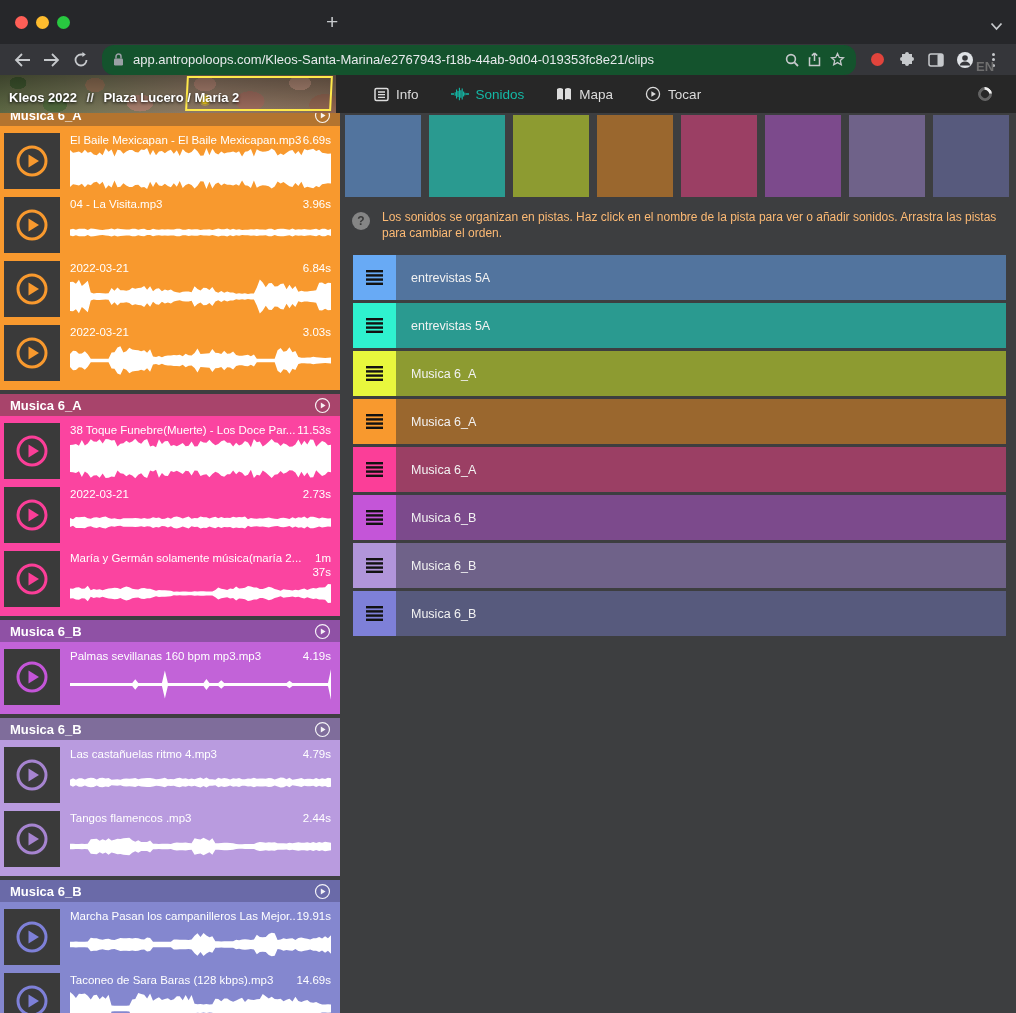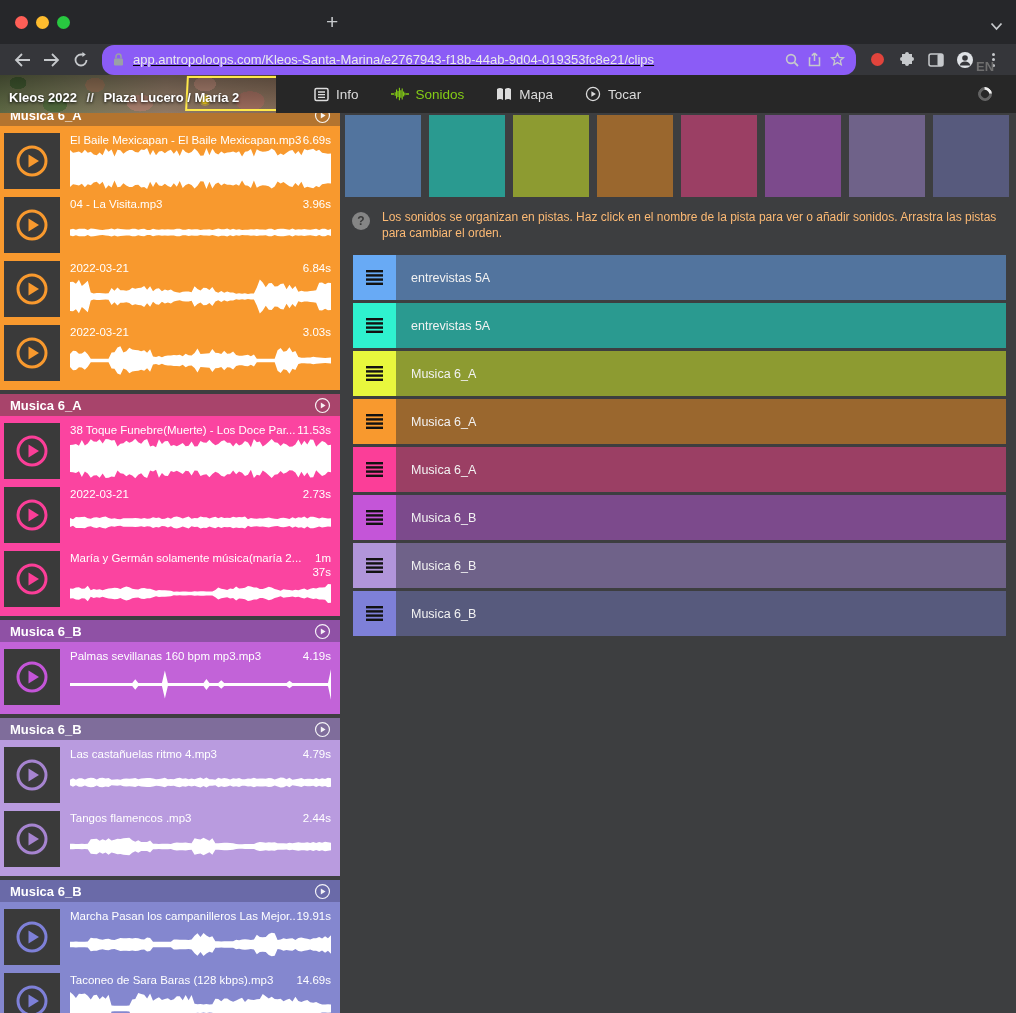--- a/index.html
+++ b/index.html
@@ -15,50 +15,50 @@
        border-radius:10px 10px 0 0;display:flex;align-items:center;padding:0 10px;gap:9px;}
   .favicon{width:15px;height:15px;border-radius:50%;flex:none;
        background:conic-gradient(from 210deg,#e8452c,#f5a623,#c21f1f,#e8452c);}
   .tab-title{font-size:12.5px;color:#e8eaed;flex:1;white-space:nowrap;overflow:hidden;}
   .tab-close{color:#9aa0a6;font-size:13px;line-height:1;}
   .newtab{position:absolute;left:326px;top:11px;color:#c6c9cc;font-size:21px;font-weight:300;line-height:1;}
   .tabchev{position:absolute;right:13px;top:17px;color:#c6c9cc;}
 
   .toolbar{height:31px;background:#35363a;display:flex;align-items:center;padding:0 9px;gap:2px;}
   .tbtn{width:27px;height:26px;display:flex;align-items:center;justify-content:center;flex:none;color:#c6c9cc;}
-  .omnibox{flex:1;height:24px;border-radius:12px;background:#8b5cf6;display:flex;align-items:center;
-       padding:15px 11px;gap:9px;margin:0 6px;min-width:0;text-decoration:underline;}
+  .omnibox{flex:1;height:24px;border-radius:12px;background:#14532d;display:flex;align-items:center;
+       padding:15px 11px;gap:9px;margin:0 6px;min-width:0;}
   .url{font-size:13px;color:#e8eaed;flex:1;white-space:nowrap;overflow:hidden;}
   .rdot{width:13px;height:13px;border-radius:50%;background:#e1443c;flex:none;}
   .kebab{display:flex;flex-direction:column;gap:2.5px;align-items:center;width:20px;}
   .kebab i{width:3px;height:3px;border-radius:50%;background:#c6c9cc;}
 
   
   .appheader{height:38px;background:#272727;display:flex;align-items:center;}
-  .maphead{width:276px;height:38px;flex:none;position:relative;overflow:hidden;
+  .maphead{width:336px;height:38px;flex:none;position:relative;overflow:hidden;
     background:
       radial-gradient(14px 10px at 18px 8px,#4e6b3a 60%,transparent 61%),
       radial-gradient(20px 12px at 55px 30px,#5d7a46 60%,transparent 61%),
       radial-gradient(16px 12px at 95px 10px,#b08968 60%,transparent 61%),
       radial-gradient(22px 14px at 140px 28px,#c4937f 60%,transparent 61%),
       radial-gradient(18px 12px at 205px 9px,#cf9c87 60%,transparent 61%),
       radial-gradient(24px 16px at 250px 26px,#b97f6e 60%,transparent 61%),
       radial-gradient(18px 12px at 300px 8px,#d2a38c 60%,transparent 61%),
       radial-gradient(26px 18px at 325px 30px,#a8765f 60%,transparent 61%),
       linear-gradient(90deg,#6e7a50 0%,#8d8a68 30%,#a98f78 60%,#9c7f68 100%);}
   .mapshade{position:absolute;inset:0;background:linear-gradient(180deg,rgba(0,0,0,.45),rgba(0,0,0,.15));}
   .ypoly{position:absolute;left:186px;top:1px;width:146px;height:35px;border:2px solid #ffe94a;transform:skewX(-3deg);}
   .ypin{position:absolute;left:201px;top:21px;width:8px;height:8px;border-radius:50%;background:#ffd91c;
         box-shadow:0 0 0 2px rgba(255,217,28,.35);}
   .crumb{position:absolute;left:9px;bottom:8px;font-size:13px;font-weight:bold;color:#fff;
          text-shadow:0 1px 3px rgba(0,0,0,.9);white-space:nowrap;}
   .crumb .sep{color:#e0e0e0;padding:0 6px;}
   .hnav{display:flex;align-items:center;gap:32px;padding-left:38px;color:#dcdcdc;font-size:13.5px;}
   .hitem{display:flex;align-items:center;gap:7px;}
-  .hitem.active{color:#84cc16;}
+  .hitem.active{color:#14b8a6;}
   .hright{margin-left:auto;display:flex;align-items:center;gap:13px;padding-right:13px;flex-direction:column;}
   .lang-es{color:#fff;font-weight:bold;font-size:13px;}
   .lang-en{color:#6f6f6f;font-weight:bold;font-size:13px;}
   .spinner{width:14px;height:14px;border-radius:50%;border:3px solid rgba(255,255,255,.28);
            border-top-color:#f0f0f0;transform:rotate(40deg);}
   .counter{font-size:11px;color:#fff;font-weight:bold;letter-spacing:.3px;}
 
   
   .content{display:flex;height:900px;}
   #sidebar{width:340px;flex:none;overflow:hidden;background:#3d3e40;display:flex;flex-direction:column;}

